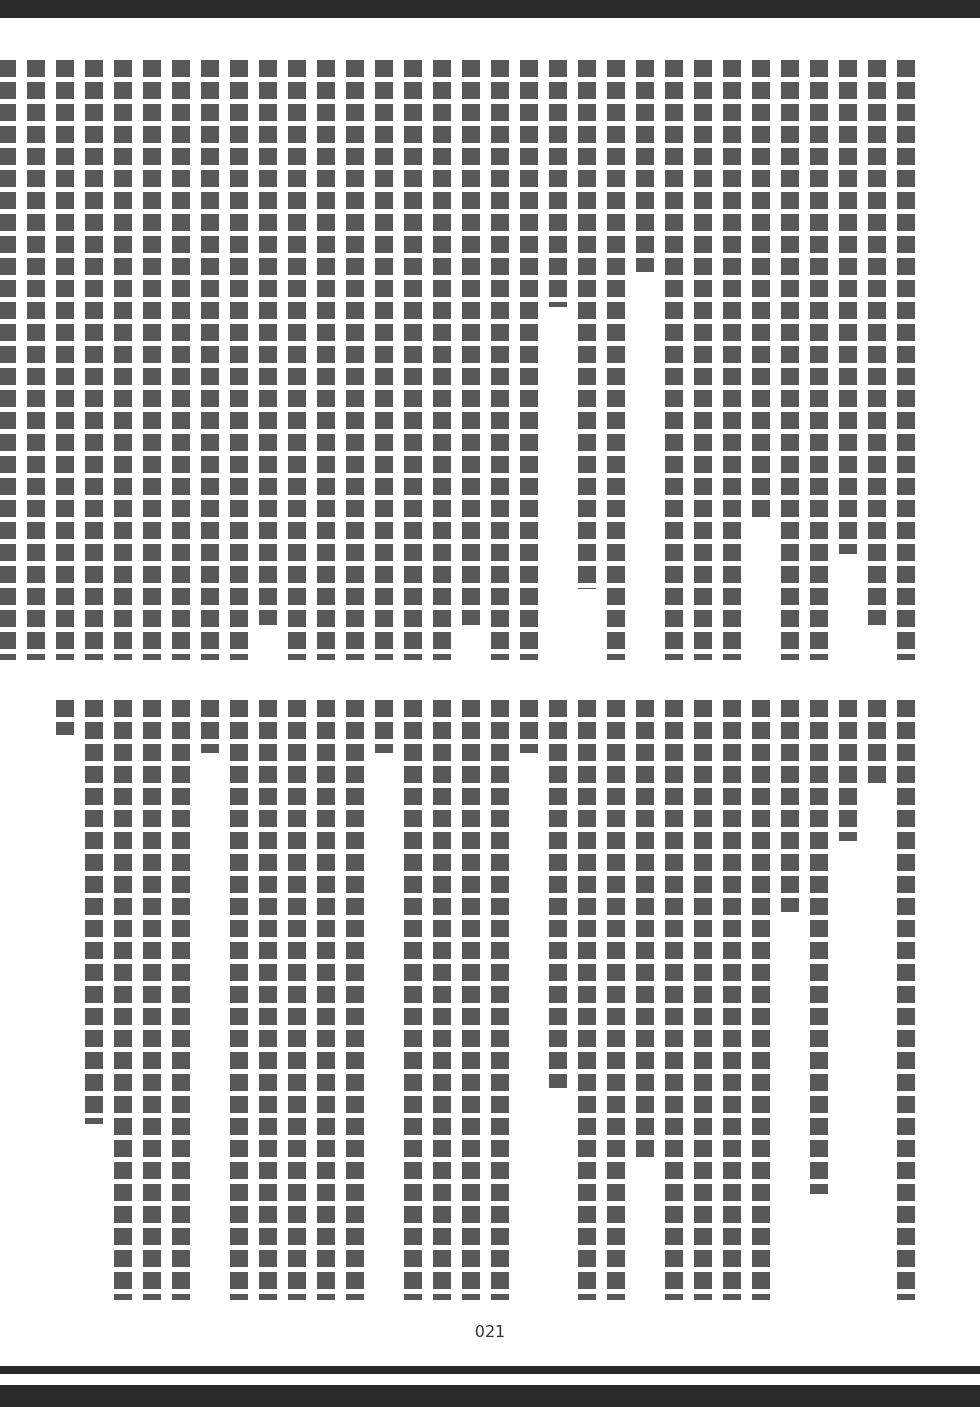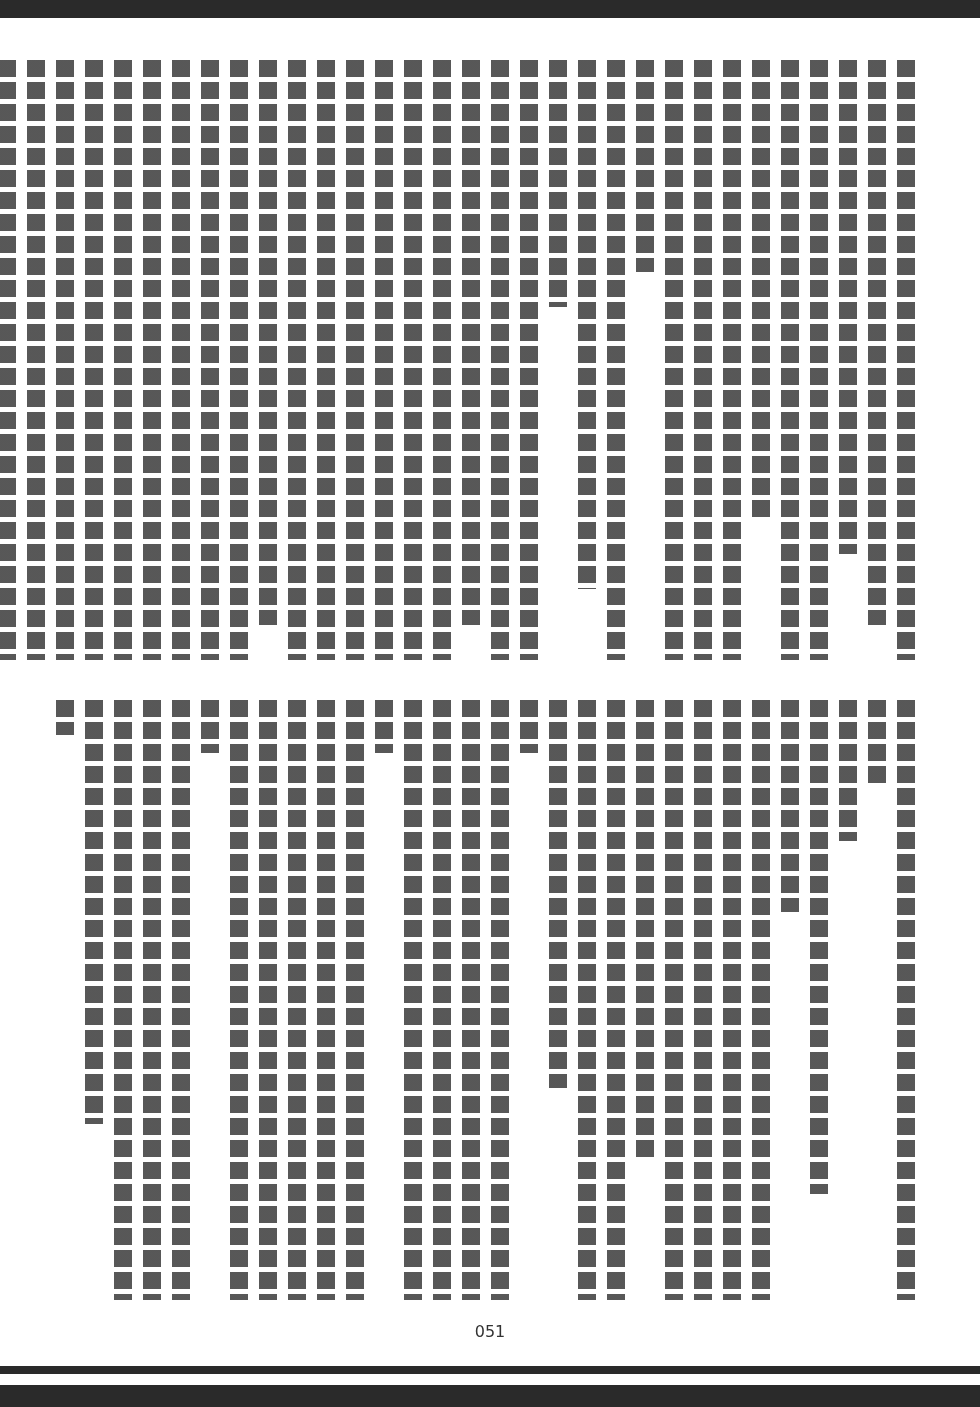--- a/index.html
+++ b/index.html
@@ -201,15 +201,15 @@
     <div class="col">
       <div class="line" style="height: 600px;"></div>
     </div>
     <div class="col">
       <div class="line" style="height: 424px;"></div>
     </div>
     <div class="col">
       <div class="line" style="height: 35px;"></div>
     </div>
   </div>
-<div class="page-number">051</div>
+<div class="page-number">021</div>
 <div class="bottom-bar-thin"></div>
 <div class="bottom-bar-thick"></div>
 
 </body></html>

